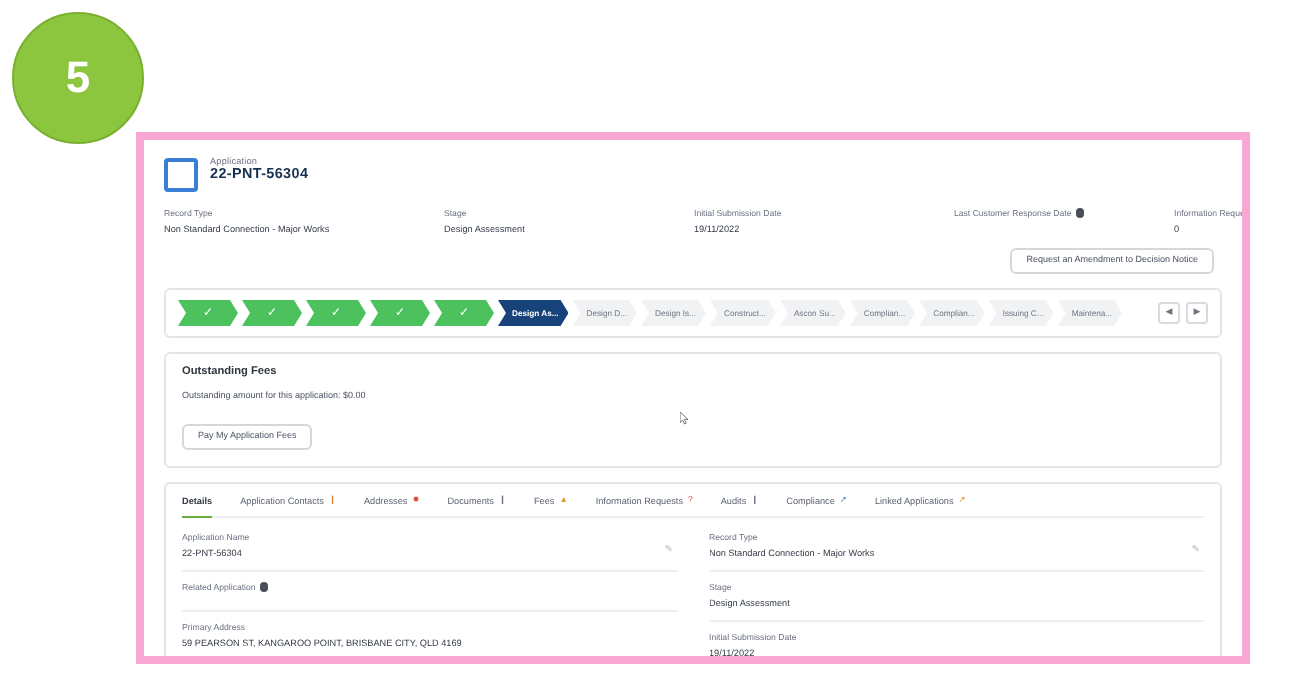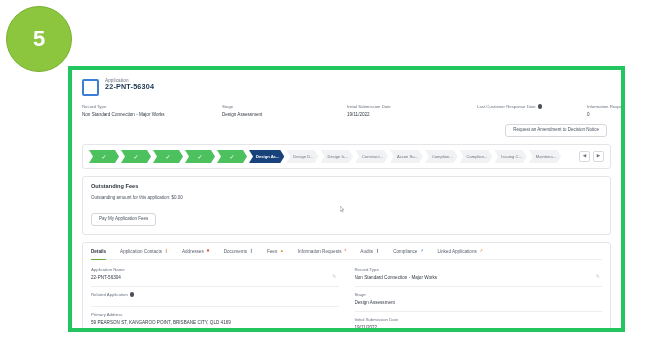--- a/index.html
+++ b/index.html
@@ -15,21 +15,21 @@
     position:absolute;left:6px;top:6px;
     width:64px;height:64px;border-radius:50%;
     background:#8cc63e;border:1px solid #7ab02f;
     display:flex;align-items:center;justify-content:center;
     color:#ffffff;font-size:22px;font-weight:bold;
   }
   
   .frame{
     position:absolute;left:68px;top:66px;
     width:557px;height:266px;
-    background:#22c55e;
+    background:#f9a8d4;
     padding:4px;
     box-sizing:border-box;
   }
   .card{
     width:100%;height:100%;
     background:#ffffff;
     box-sizing:border-box;
     padding:8px 10px 0 10px;
     overflow:hidden;
     position:relative;

